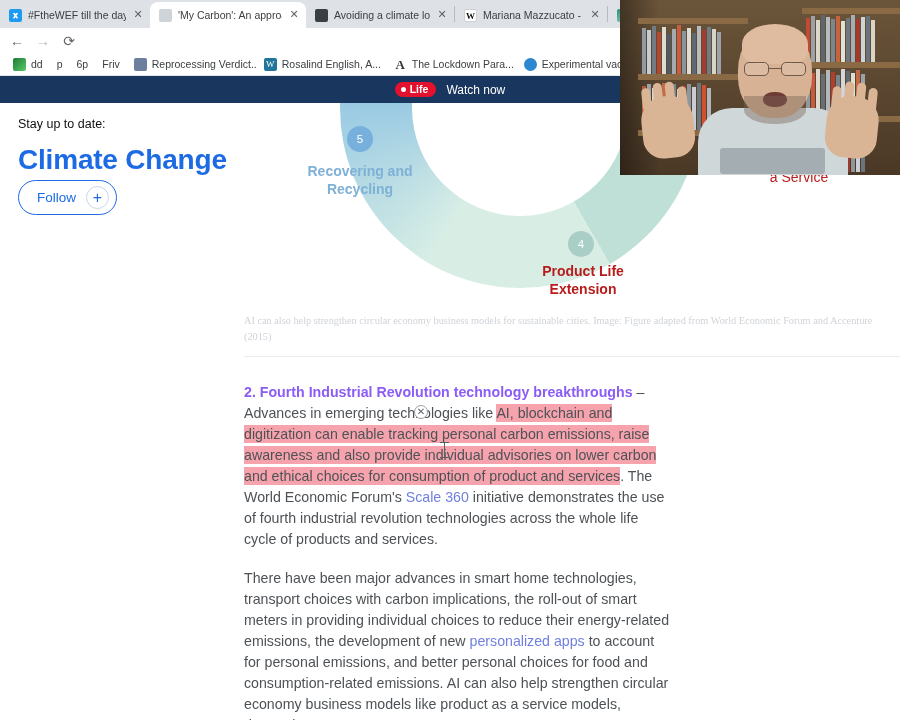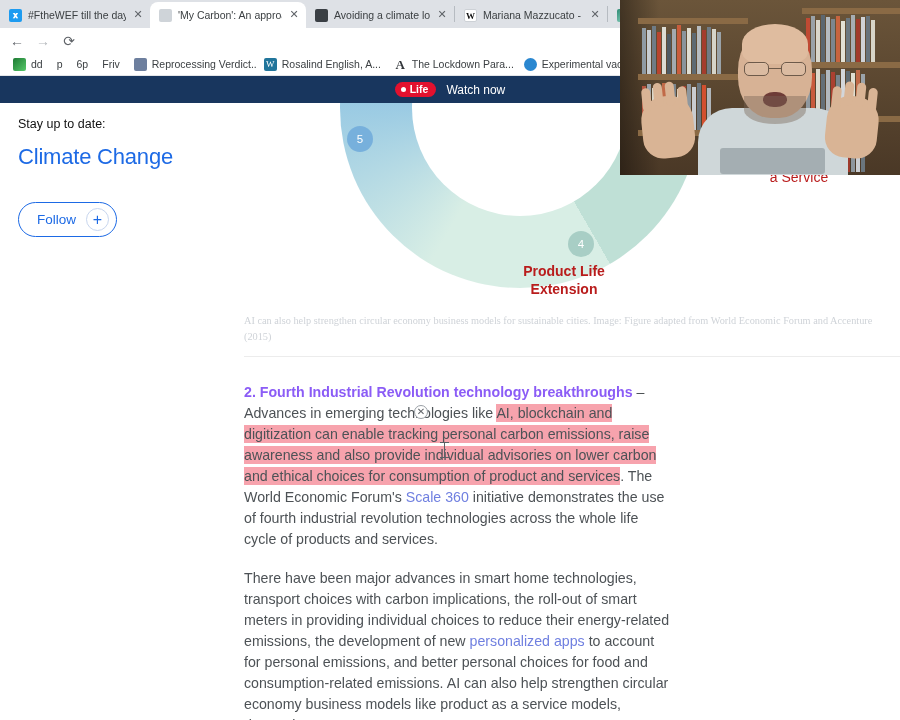--- a/index.html
+++ b/index.html
@@ -112,22 +112,22 @@
     display:flex; align-items:center; gap:4px; line-height: 1;
   }
   .live-dot { width:5px; height:5px; border-radius:50%; background:#fff; display:inline-block; }
   .promo-title { color:#fff; font-size:12.5px; font-weight:bold; letter-spacing:.1px; }
   .promo-cta { color:#fff; font-size:12px; }
 
   
   .sidebar { position: absolute; left: 18px; top: 41px; width: 210px; }
   .sidebar-kicker { font-size: 12.5px; color:#111; margin-bottom: 13px; }
   .sidebar-topic {
-    font-size: 22px; font-weight: normal; color:#1d6ae5; letter-spacing:-0.2px;
-    margin-bottom: 32px;
+    font-size: 28px; font-weight: bold; color:#1d6ae5; letter-spacing:-0.2px;
+    margin-bottom: 4px;
   }
   .follow-btn {
     display:inline-flex; align-items:center; gap:10px;
     border: 1.6px solid #1d6ae5; border-radius: 22px;
     padding: 5px 7px 5px 18px; background:#fff;
   }
   .follow-label { color:#1d6ae5; font-size: 13.5px; }
   .follow-plus {
     width: 23px; height: 23px; border-radius:50%;
     border: 1.4px solid #c8d6ee; color:#1d6ae5;
@@ -354,24 +354,28 @@
 
         <div class="lbl lbl-white" style="left:179px; top:6px; width:110px;">End of Use</div>
 
         <div class="lbl lbl-white" style="left:250px; top:55px; width:120px;">
           <div>Sorting and</div>
           <div>Reprocessing</div>
         </div>
 
         <div class="numbadge nb-blue" style="left:103px; top:23px;">5</div>
 
+        <div class="lbl lbl-blue" style="left:36px; top:60px; width:160px;">
+          <div>Recovering and</div>
+          <div>Recycling</div>
+        </div>
 
         <div class="numbadge nb-teal" style="left:324px; top:128px;">4</div>
 
-        <div class="lbl lbl-teal" style="left:240px; top:160px; width:160px;">
+        <div class="lbl lbl-teal" style="left:259px; top:160px; width:160px;">
           <div>Product Life</div>
           <div>Extension</div>
         </div>
 
         <div class="lbl lbl-teal" style="left:495px; top:66px; width:120px; font-weight:normal;">a Service</div>
       </div>
 
       <div class="figcaption">AI can also help strengthen circular economy business models for sustainable cities. Image: Figure adapted from World Economic Forum and Accenture (2015)</div>
       <div class="fig-rule"></div>
 

